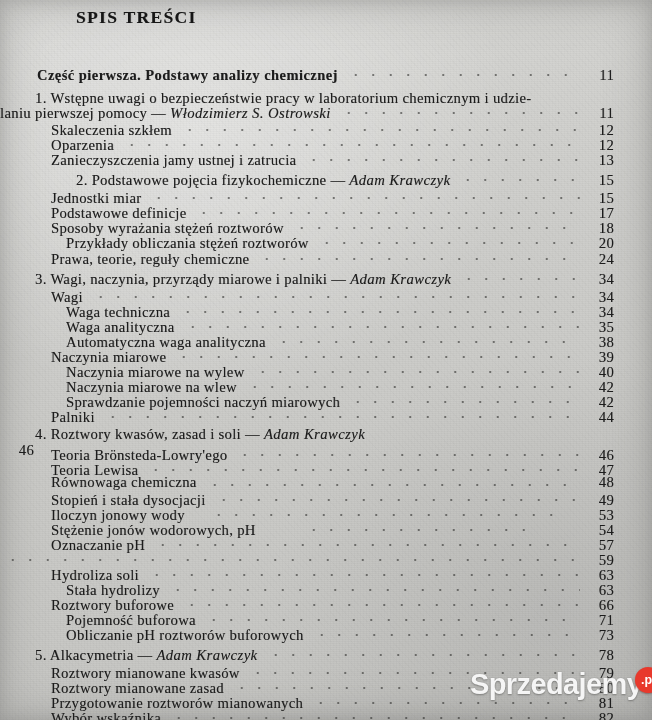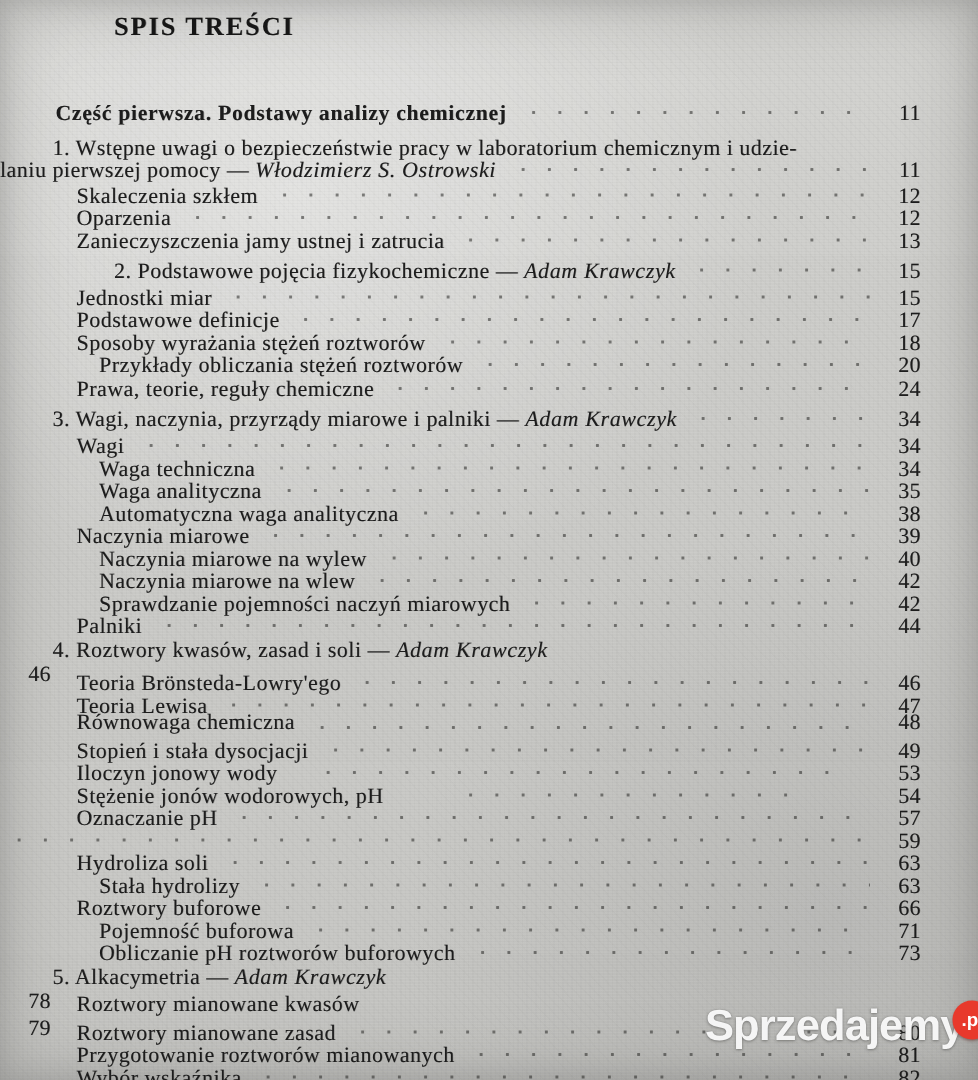--- a/index.html
+++ b/index.html
@@ -340,26 +340,26 @@
       <div class="entry lvl-2" style="top: 609px;">
         <span class="label">Pojemność buforowa</span>
         <span class="leader"></span>
         <span class="pageno">71</span>
       </div>
       <div class="entry lvl-2" style="top: 624px;">
         <span class="label">Obliczanie pH roztworów buforowych</span>
         <span class="leader"></span>
         <span class="pageno">73</span>
       </div>
-      <div class="entry lvl-chap" style="top: 644px; flex-direction: column;">
+      <div class="entry lvl-chap" style="top: 644px;">
         <span class="label"><span>5. Alkacymetria — </span><span class="author">Adam Krawczyk</span></span>
         <span class="leader"></span>
         <span class="pageno">78</span>
       </div>
-      <div class="entry lvl-1" style="top: 662px; flex-direction: column;">
+      <div class="entry lvl-1" style="top: 662px;">
         <span class="label">Roztwory mianowane kwasów</span>
         <span class="leader"></span>
         <span class="pageno">79</span>
       </div>
       <div class="entry lvl-1" style="top: 677px;">
         <span class="label">Roztwory mianowane zasad</span>
         <span class="leader"></span>
         <span class="pageno">80</span>
       </div>
       <div class="entry lvl-1" style="top: 692px;">

